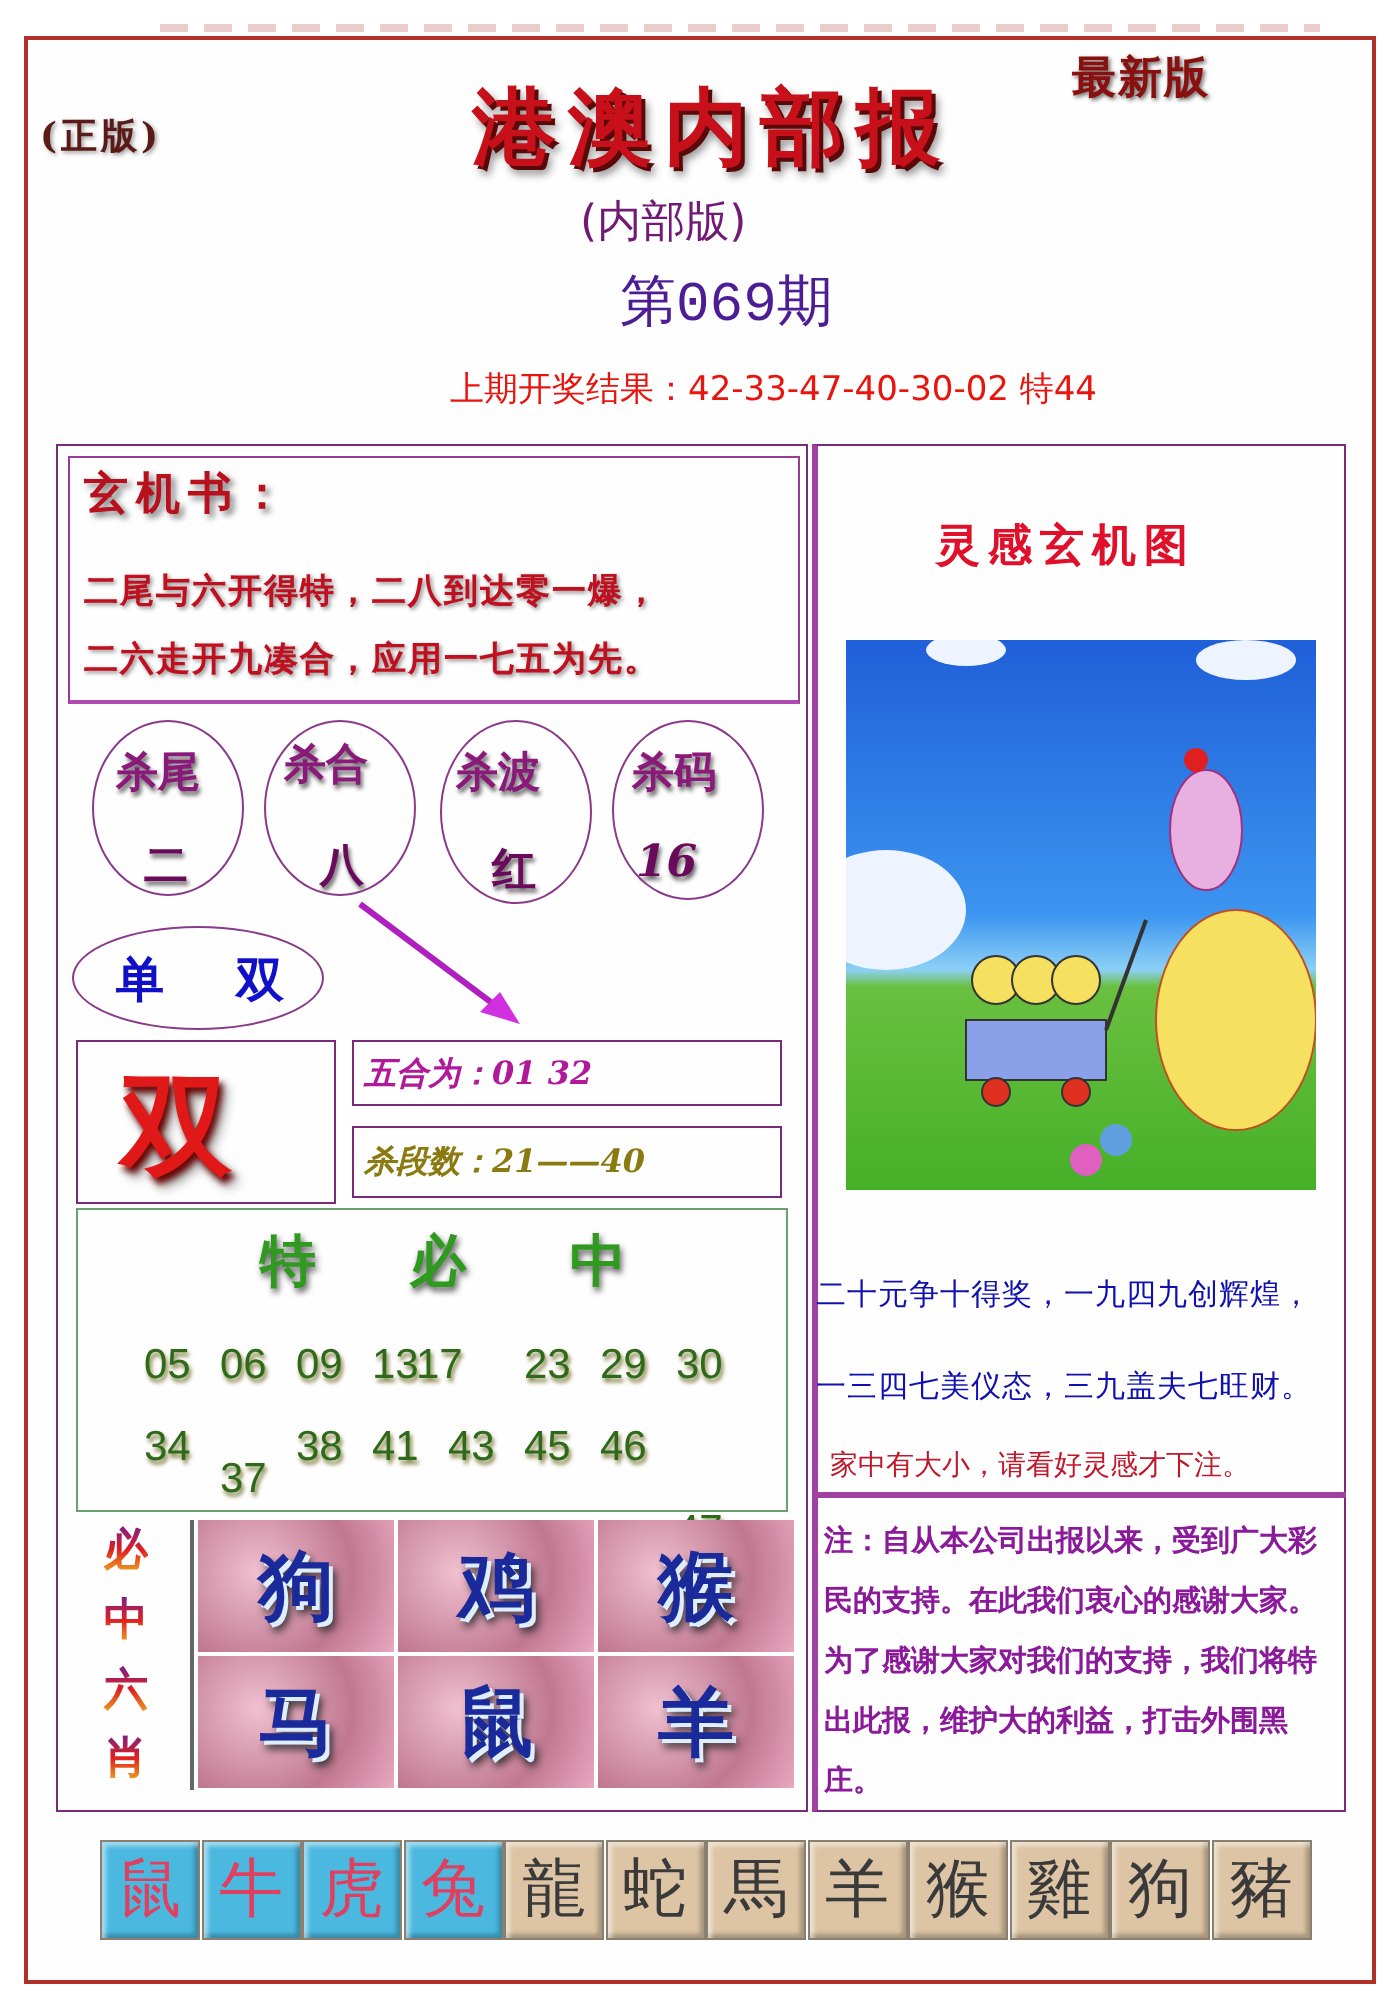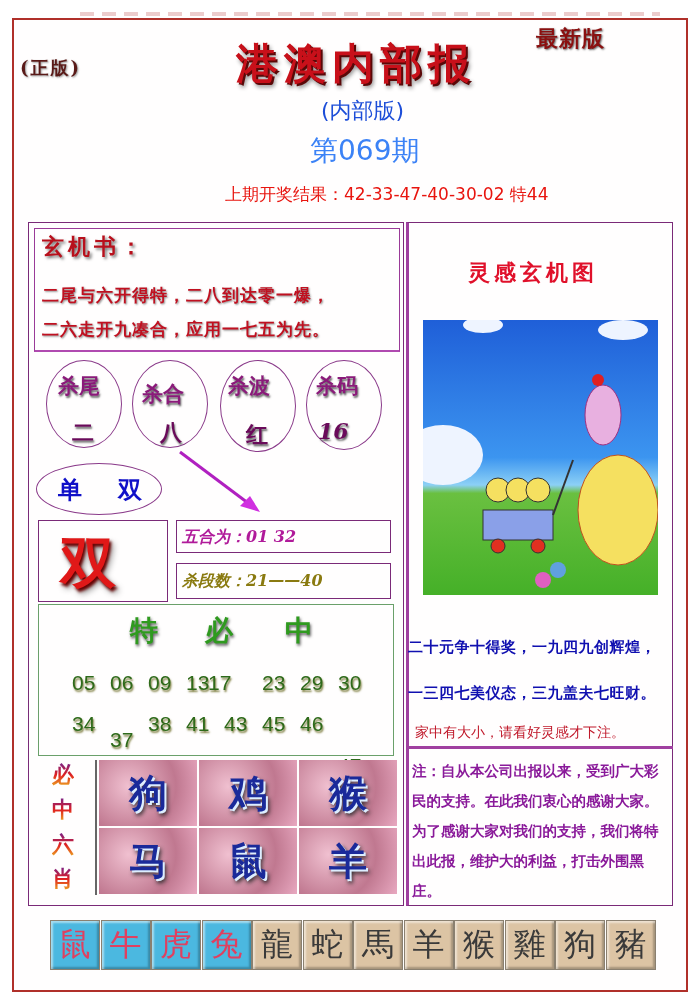--- a/index.html
+++ b/index.html
@@ -16,22 +16,22 @@
     opacity: .5;
   }
   .calli { font-family: "DejaVu Serif", serif; font-weight: bold; }
 
   .zhengban { position: absolute; left: 20px; top: 56px; font-size: 18px; color: #5a1a18;
     text-shadow: 1px 1px 2px #999; letter-spacing: 2px; }
   .title { position: absolute; left: 236px; top: 36px; font-size: 42px; color: #c8101a;
     letter-spacing: 6px; text-shadow: 2px 2px 0 #5a0808, 3px 4px 4px #888; }
   .zuixin { position: absolute; left: 536px; top: 24px; font-size: 22px; color: #8a1010;
     text-shadow: 1px 1px 2px #666; letter-spacing: 1px; }
-  .neibu { position: absolute; left: 321px; top: 96px; font-size: 22px; color: #1d4ed8; }
-  .issue { position: absolute; left: 310px; top: 132px; font-size: 28px; color: #3b82f6; }
+  .neibu { position: absolute; left: 290px; top: 96px; font-size: 22px; color: #701a75; }
+  .issue { position: absolute; left: 310px; top: 132px; font-size: 28px; color: #4c1d95; font-family: Liberation Mono, monospace; }
   .last-result { position: absolute; left: 225px; top: 183px; font-size: 17px; color: #e8140e; }
 
   
   .left-panel { position: absolute; left: 28px; top: 222px; width: 376px; height: 684px;
     border: 1px solid #7a2a78; }
   .xjs-box { position: absolute; left: 34px; top: 228px; width: 366px; height: 124px;
     border: 1px solid #9a3a98; border-bottom: 2px solid #b04ab0; }
   .xjs-title { position: absolute; left: 42px; top: 232px; font-size: 22px; color: #b8101c;
     text-shadow: 2px 2px 3px #777; letter-spacing: 4px; }
   .xjs-line { position: absolute; left: 42px; font-size: 17px; color: #c01020;
@@ -74,21 +74,21 @@
     font-size: 38px; color: #1a2a9a; text-shadow: 2px 2px 0 #ddeeff, 3px 4px 4px #222; }
 
   
   .right-panel { position: absolute; left: 406px; top: 222px; width: 267px; height: 684px;
     border: 1px solid #7a2a78; border-left: 3px solid #a040a0; }
   .lg-title { position: absolute; left: 468px; top: 258px; font-size: 22px; color: #e0102a;
     letter-spacing: 4px; }
   .picture { position: absolute; left: 423px; top: 320px; width: 235px; height: 275px;
     background: linear-gradient(180deg, #1f5fd8 0%, #3c95f0 50%, #8cd0f5 60%, #6ac040 63%, #45b028 100%);
     overflow: hidden; }
-  .poem { position: absolute; left: 408px; font-size: 15px; color: #1010b0; font-weight: bold;
+  .poem { position: absolute; left: 408px; font-size: 15px; color: #1010b0; font-weight: normal;
     white-space: nowrap; letter-spacing: .5px; }
   .poem-note { position: absolute; left: 415px; top: 724px; font-size: 14px; color: #c0182a; }
   .right-div { position: absolute; left: 406px; top: 746px; width: 267px; height: 3px; background: #a040a0; }
   .notice { position: absolute; left: 412px; top: 756px; width: 258px; font-size: 14.5px;
     line-height: 30px; color: #8a1a9a; font-weight: bold; }
 
   
   .zodiac-bar { position: absolute; left: 50px; top: 920px; display: flex; }
   .tile { width: 50px; height: 50px; margin-right: 0.5px; display: flex; align-items: center;
     justify-content: center; font-size: 32px; border: 1px solid #8a8070;
@@ -113,21 +113,21 @@
 <div class="xjs-box"></div>
 <div class="xjs-title calli">玄机书：</div>
 <div class="xjs-line calli" style="top:284px">二尾与六开得特，二八到达零一爆，</div>
 <div class="xjs-line calli" style="top:318px">二六走开九凑合，应用一七五为先。</div>
 
 <div class="oval" style="left:46px;top:360px;width:76px;height:88px"></div>
 <div class="oval-label calli" style="left:58px;top:372px">杀尾</div>
 <div class="oval-value calli" style="left:72px;top:418px">二</div>
 
 <div class="oval" style="left:132px;top:360px;width:76px;height:88px"></div>
-<div class="oval-label calli" style="left:142px;top:380px">杀合</div>
+<div class="oval-label calli" style="left:142px;top:368px">杀合</div>
 <div class="oval-value calli" style="left:160px;top:418px">八</div>
 
 <div class="oval" style="left:220px;top:360px;width:76px;height:92px"></div>
 <div class="oval-label calli" style="left:228px;top:372px">杀波</div>
 <div class="oval-value calli" style="left:246px;top:420px">红</div>
 
 <div class="oval" style="left:306px;top:360px;width:76px;height:90px"></div>
 <div class="oval-label calli" style="left:316px;top:372px">杀码</div>
 <div class="oval-value calli" style="left:318px;top:418px;font-style:italic">16</div>
 

